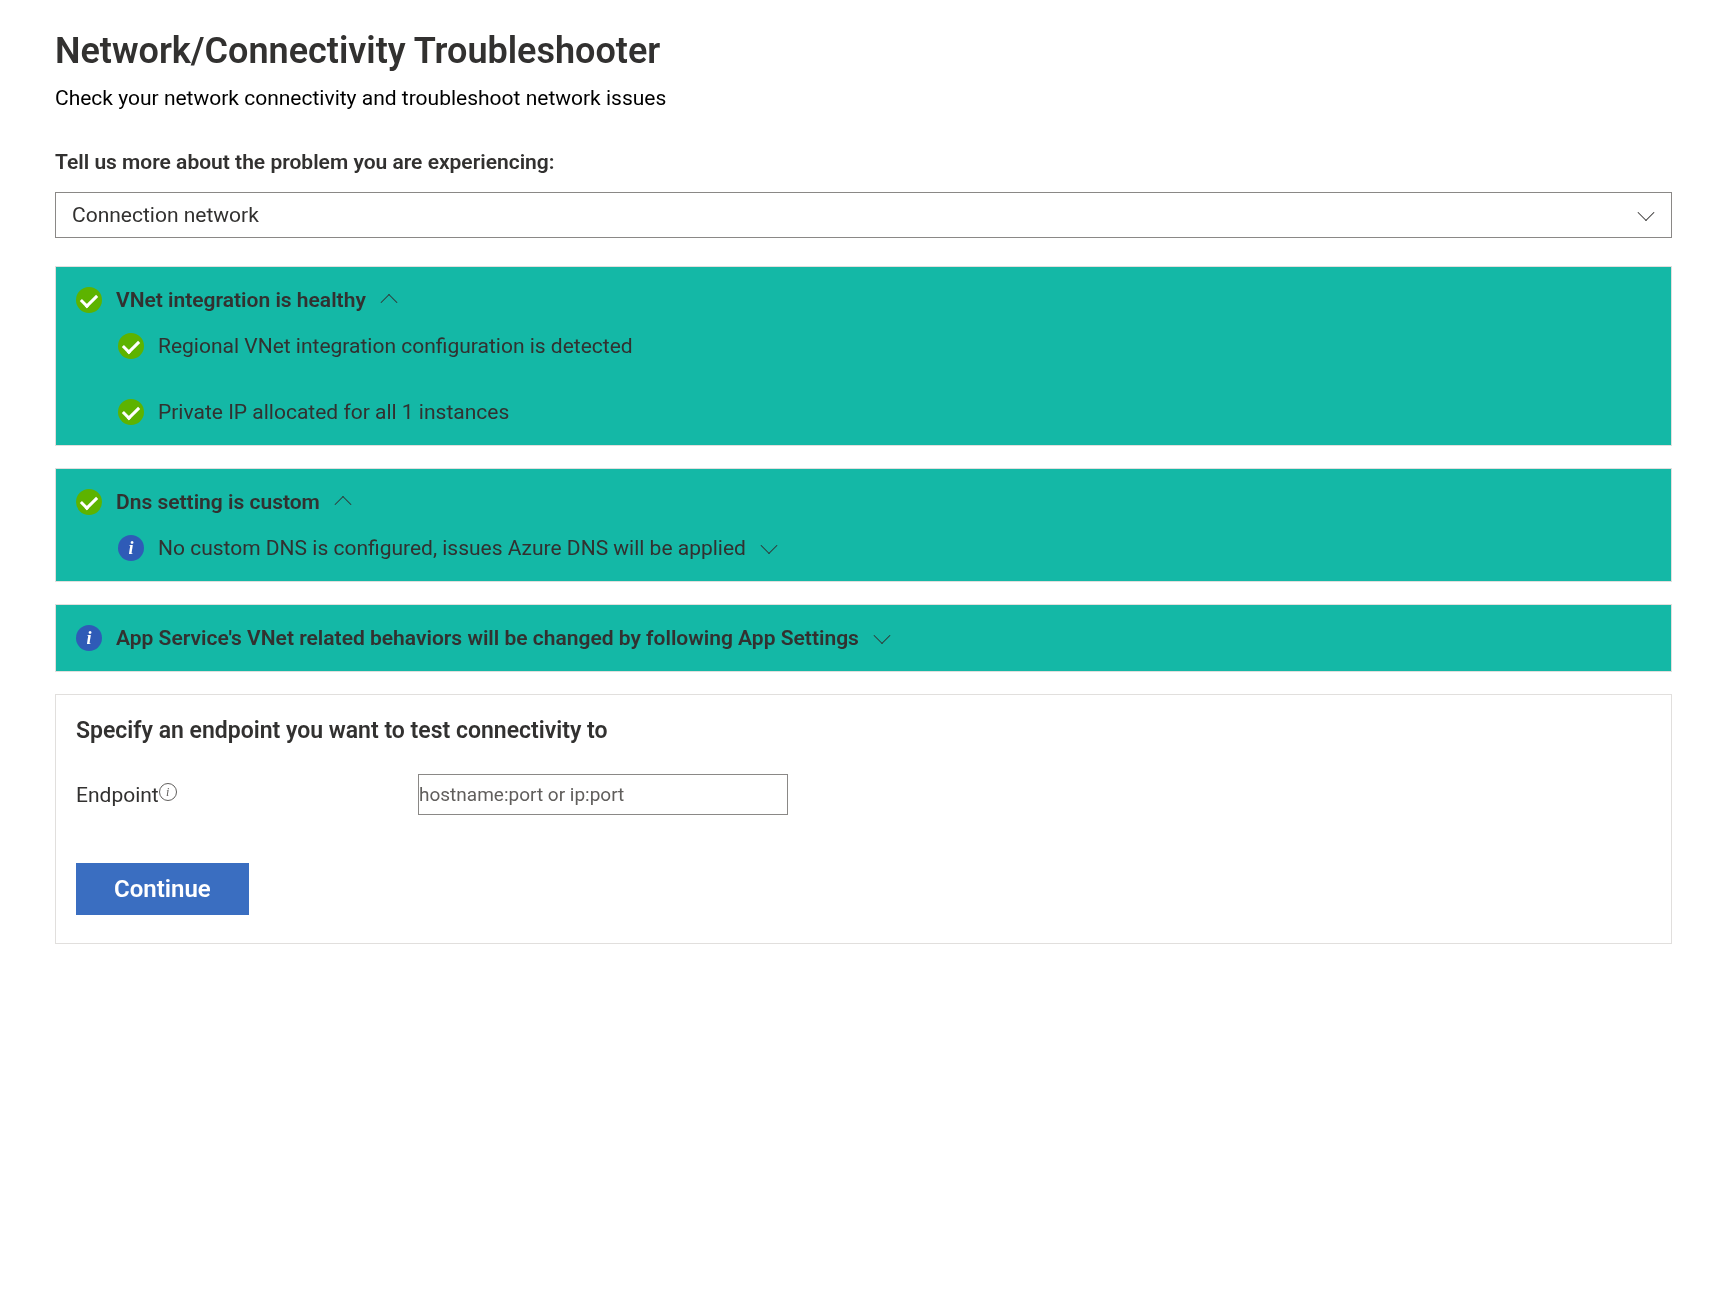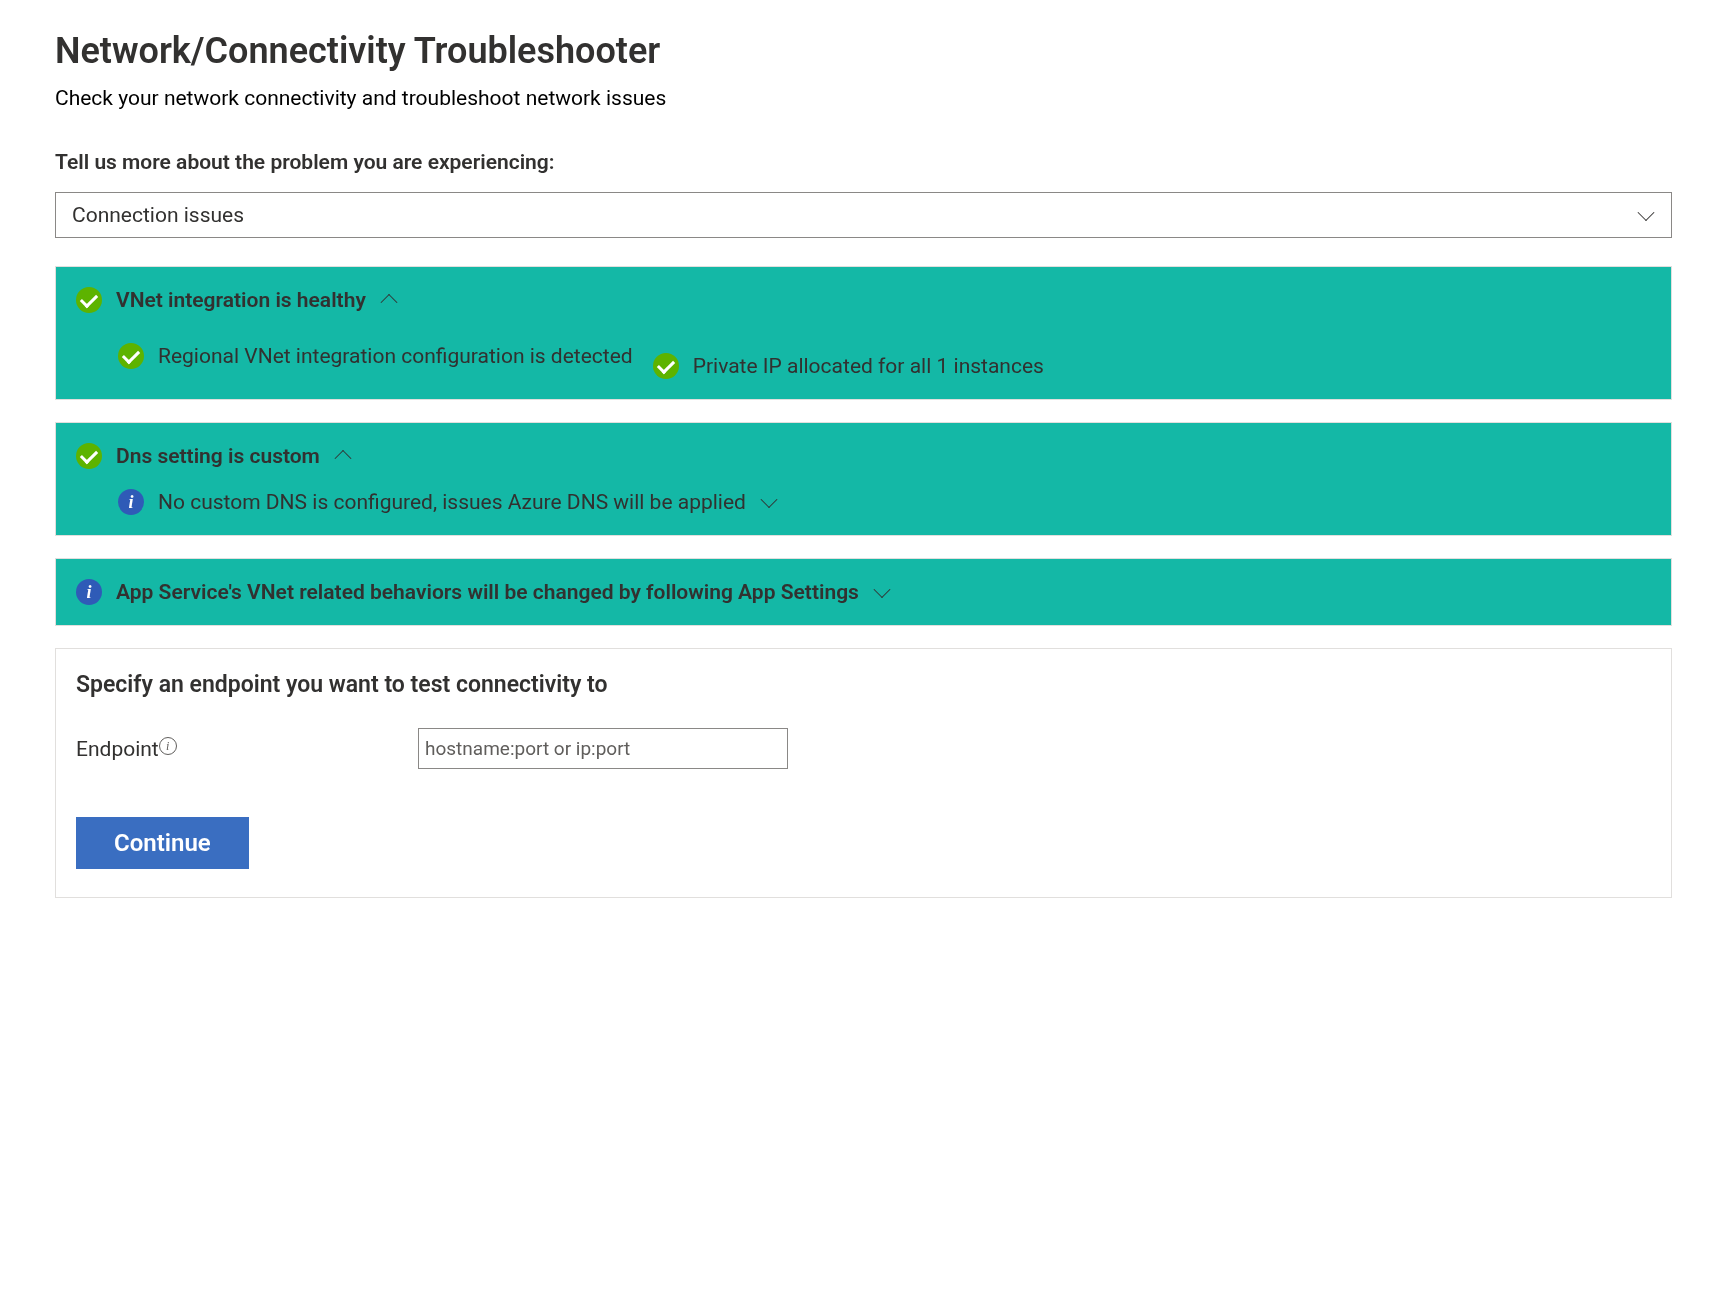--- a/index.html
+++ b/index.html
@@ -57,20 +57,21 @@
     .status-row.header {
       font-weight: 600;
     }
     .status-row + .status-row {
       margin-top: 20px;
     }
     .sub-items {
       margin-top: 20px;
       margin-left: 42px;
       display: flex;
+      flex-direction: column;
       gap: 20px;
     }
     .sub-items .status-row {
       font-weight: 400;
     }
     .ico {
       width: 26px;
       height: 26px;
       flex-shrink: 0;
       display: inline-flex;
@@ -155,21 +156,21 @@
       align-items: center;
       justify-content: center;
       font-size: 12px;
       color: #605e5c;
       font-family: Georgia, serif;
       font-style: italic;
     }
     .info-outline::after { content: "i"; line-height: 1; }
     .endpoint-input {
       border: 1px solid #8a8886;
-      padding: 8px 6px;
+      padding: 8px 0;
       font-size: 19px;
       width: 370px;
       font-family: inherit;
       color: #323130;
     }
     .endpoint-input::placeholder { color: #605e5c; }
     .btn-primary {
       background: #3a6ec1;
       color: #fff;
       border: none;
@@ -183,21 +184,21 @@
   </style>
 </head>
 <body>
 
 <h1>Network/Connectivity Troubleshooter</h1>
 <p class="subtitle">Check your network connectivity and troubleshoot network issues</p>
 
 <div class="prompt-label">Tell us more about the problem you are experiencing:</div>
 
 <div class="select-box">
-  <span>Connection issues</span>
+  <span>Connection network</span>
   <span class="chevron down"></span>
 </div>
 
 <div class="panel">
   <div class="status-row header">
     <span class="ico ico-check"></span>
     <span class="flex-gap">
       <span>VNet integration is healthy</span>
       <span class="chevron up"></span>
     </span>

